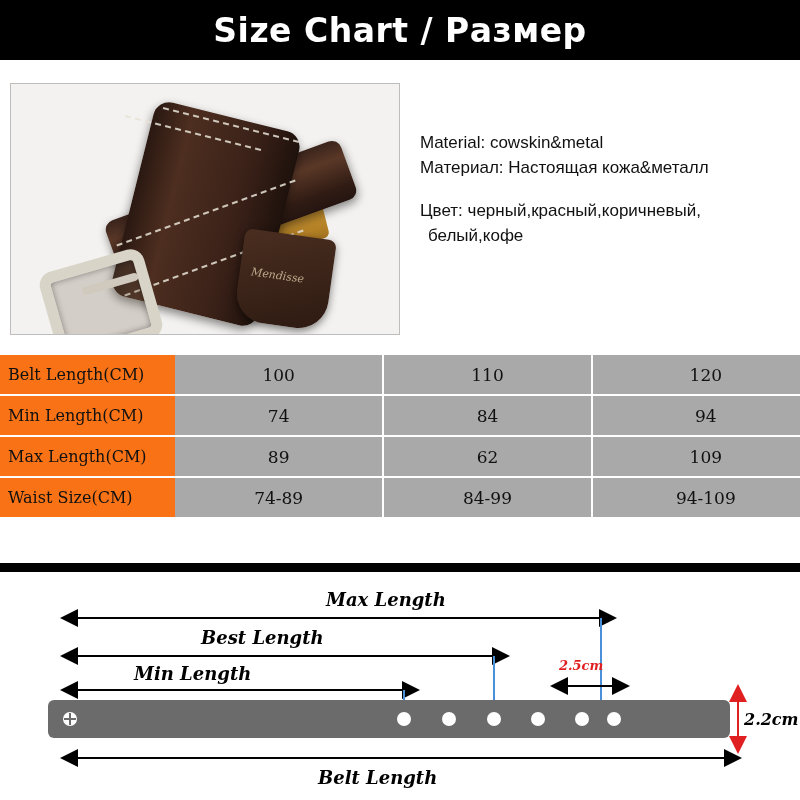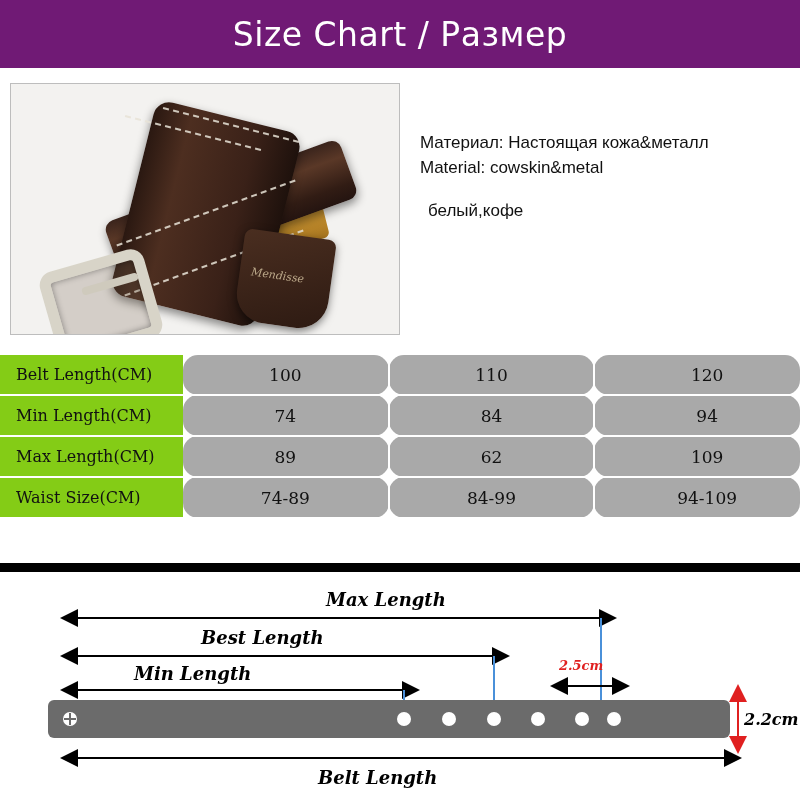--- a/index.html
+++ b/index.html
@@ -18,25 +18,26 @@
     width: 800px;
     height: 800px;
     background: #fff;
   }
 
   
   .header {
     position: absolute;
     left: 0; top: 0;
     width: 800px;
-    height: 68px;
-    background: #701a75;
+    height: 60px;
+    background: #000000;
     display: flex;
     align-items: center;
     justify-content: center;
+    font-weight: bold;
   }
   .header-title {
     color: #ffffff;
     font-size: 33px;
     font-family: "DejaVu Sans", sans-serif;
     letter-spacing: 0.5px;
     line-height: 1;
   }
 
   
@@ -168,28 +169,27 @@
   table.size-table td {
     height: 37px;
     font-size: 17px;
     color: #111;
     text-align: center;
     font-family: "DejaVu Serif", serif;
   }
   table.size-table td.rowhead {
     width: 166px;
     text-align: left;
-    padding-left: 16px;
-    background: #84cc16;
+    padding-left: 8px;
+    background: #f97316;
     font-size: 16px;
   }
   table.size-table td.val {
     background: #a9a9a9;
     border-right: 2px solid #ffffff;
-    border-radius: 15px;
   }
   table.size-table tr td.val:last-child {
     border-right: none;
     padding-left: 20px;
   }
   table.size-table tr { border-bottom: 2px solid #ffffff; }
 
   
   .divider {
     position: absolute;
@@ -252,23 +252,24 @@
         <div class="stitch" style="left:100px; top:128px; width:190px; transform:rotate(-20deg);"></div>
         <div class="stitch" style="left:108px; top:178px; width:190px; transform:rotate(-20deg);"></div>
         <div class="tag"></div>
         <div class="tag-text">Mendisse</div>
         <div class="buckle"></div>
         <div class="buckle-pin"></div>
       </div>
     </div>
 
     <div class="spec-block">
+      <div class="spec-line">Material: cowskin&amp;metal</div>
       <div class="spec-line">Материал: Настоящая кожа&amp;металл</div>
-      <div class="spec-line">Material: cowskin&amp;metal</div>
       <div class="spec-gap"></div>
+      <div class="spec-line">Цвет: черный,красный,коричневый,</div>
       <div class="spec-line" style="padding-left:8px;">белый,кофе</div>
     </div>
   </div>
 
   <div class="table-wrap">
     <table class="size-table">
       <tbody>
         <tr>
           <td class="rowhead">Belt Length(CM)</td>
           <td class="val">100</td>

